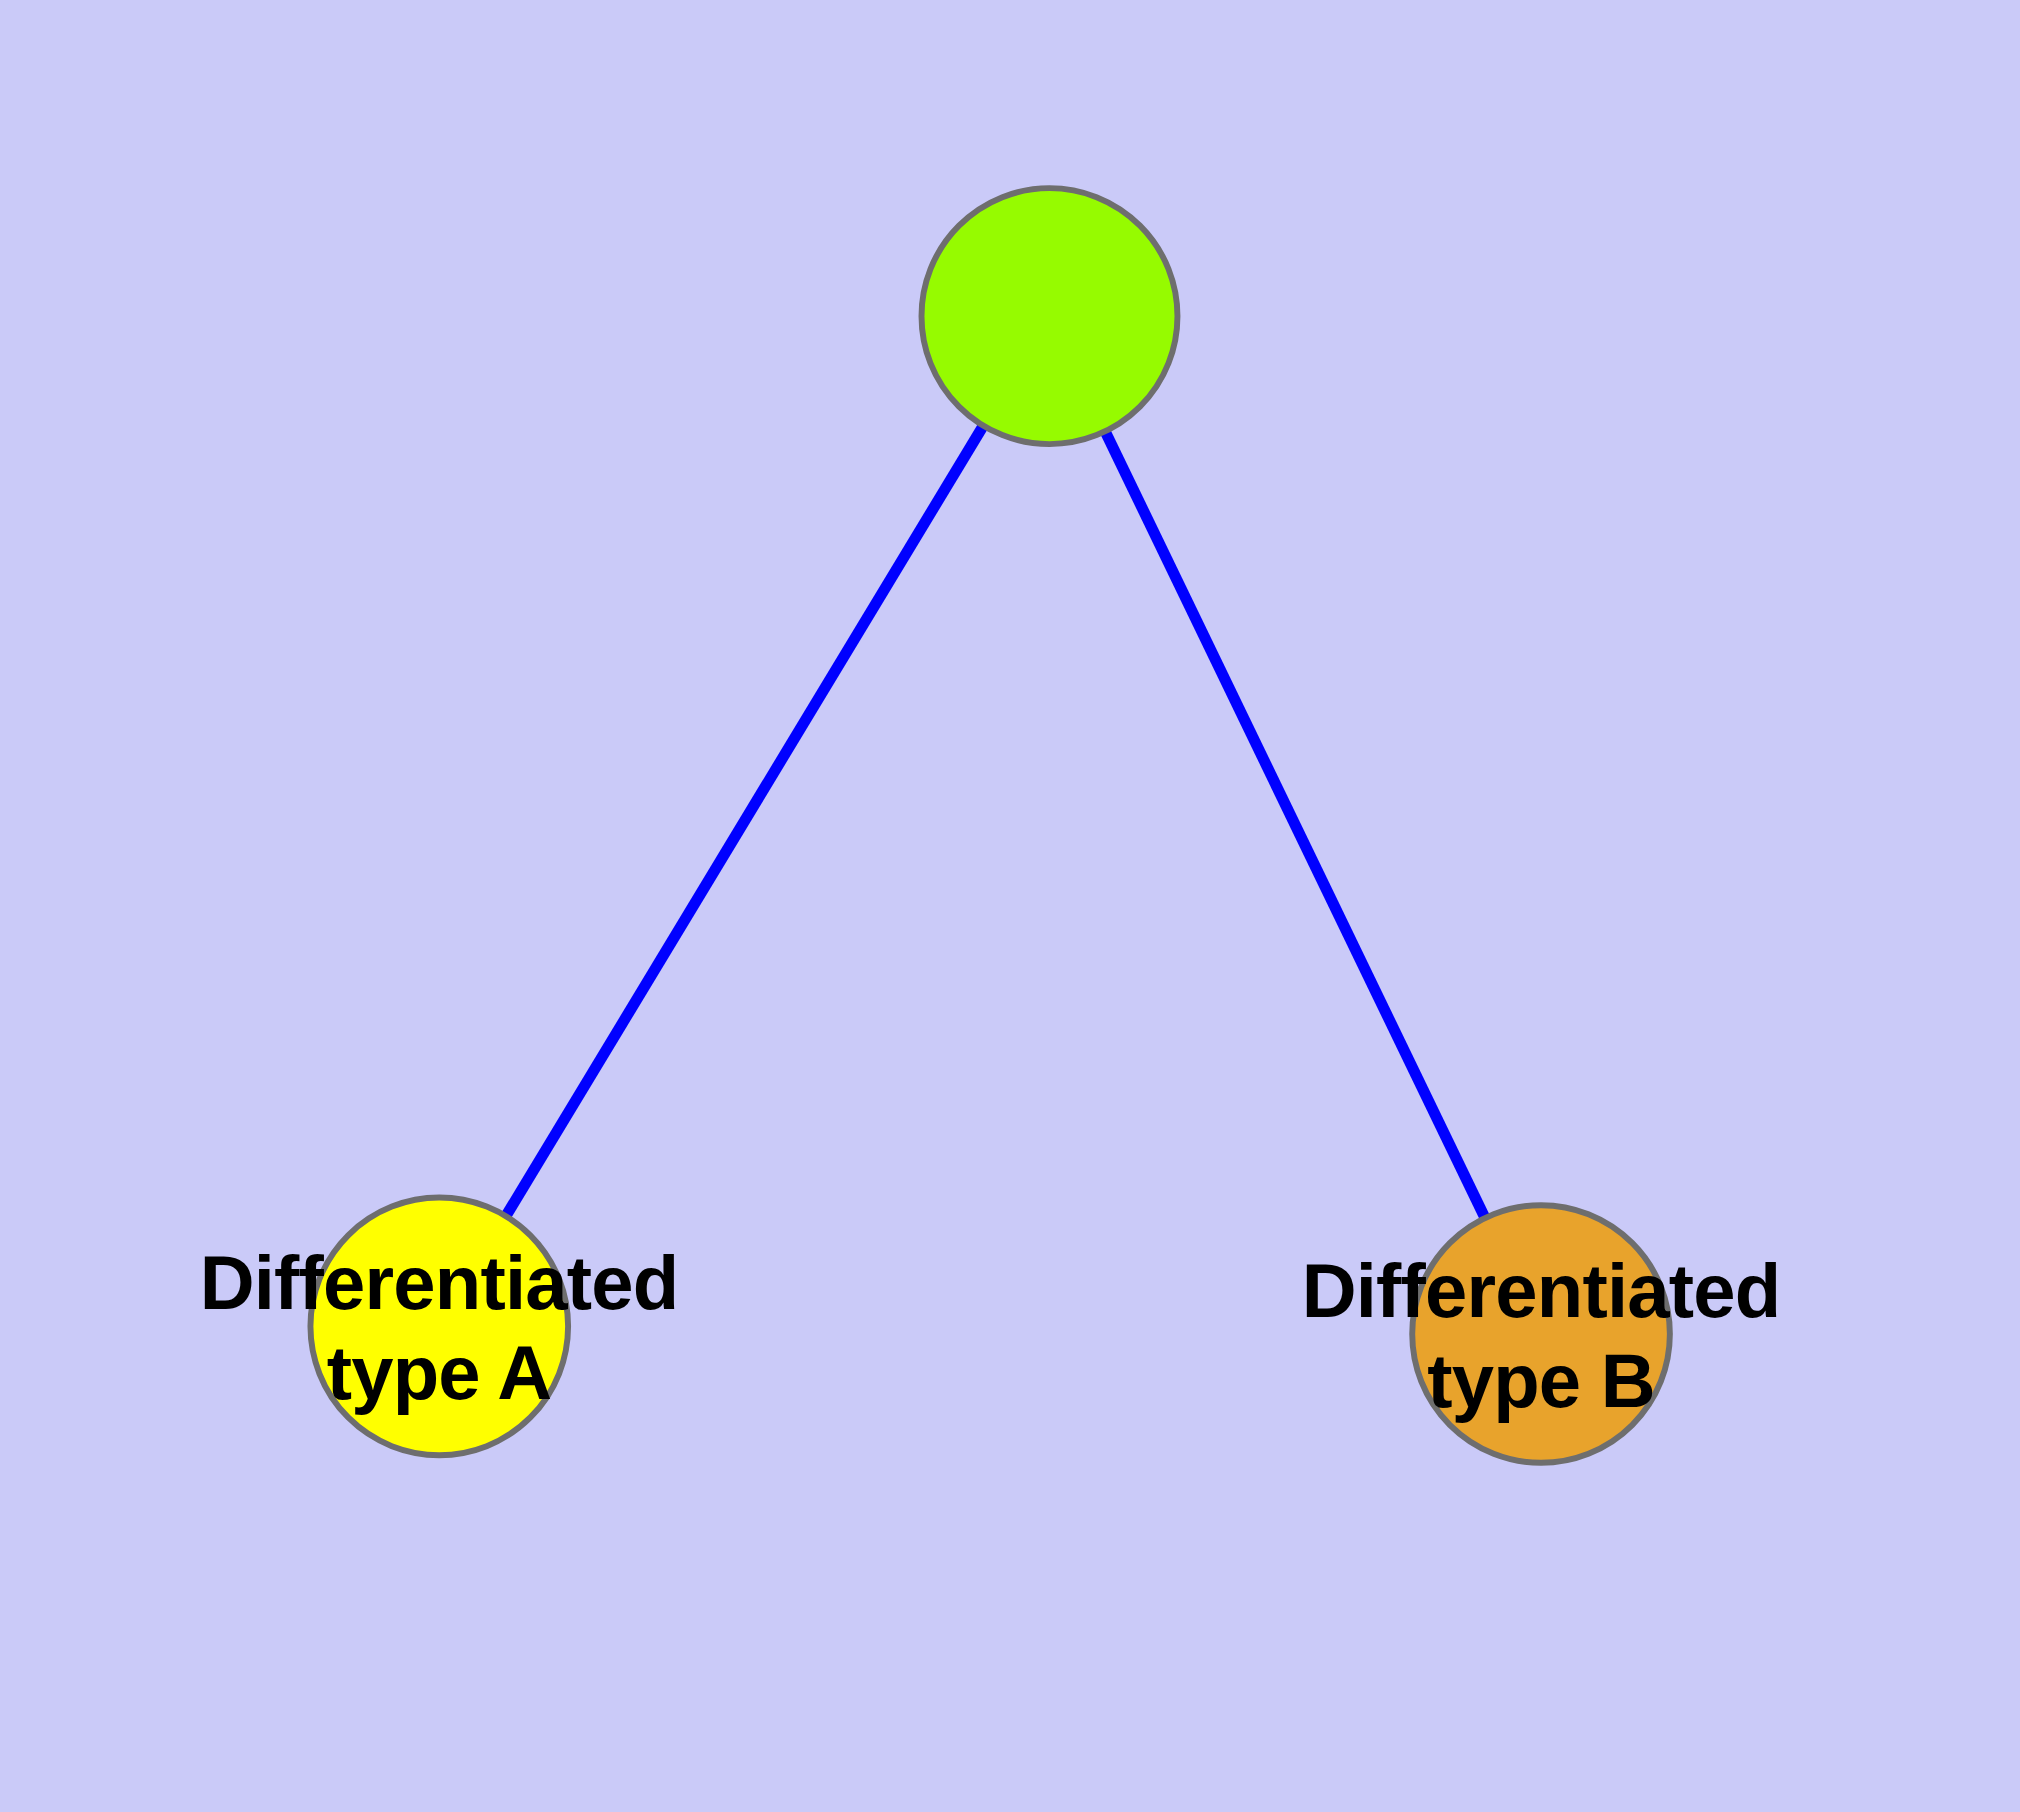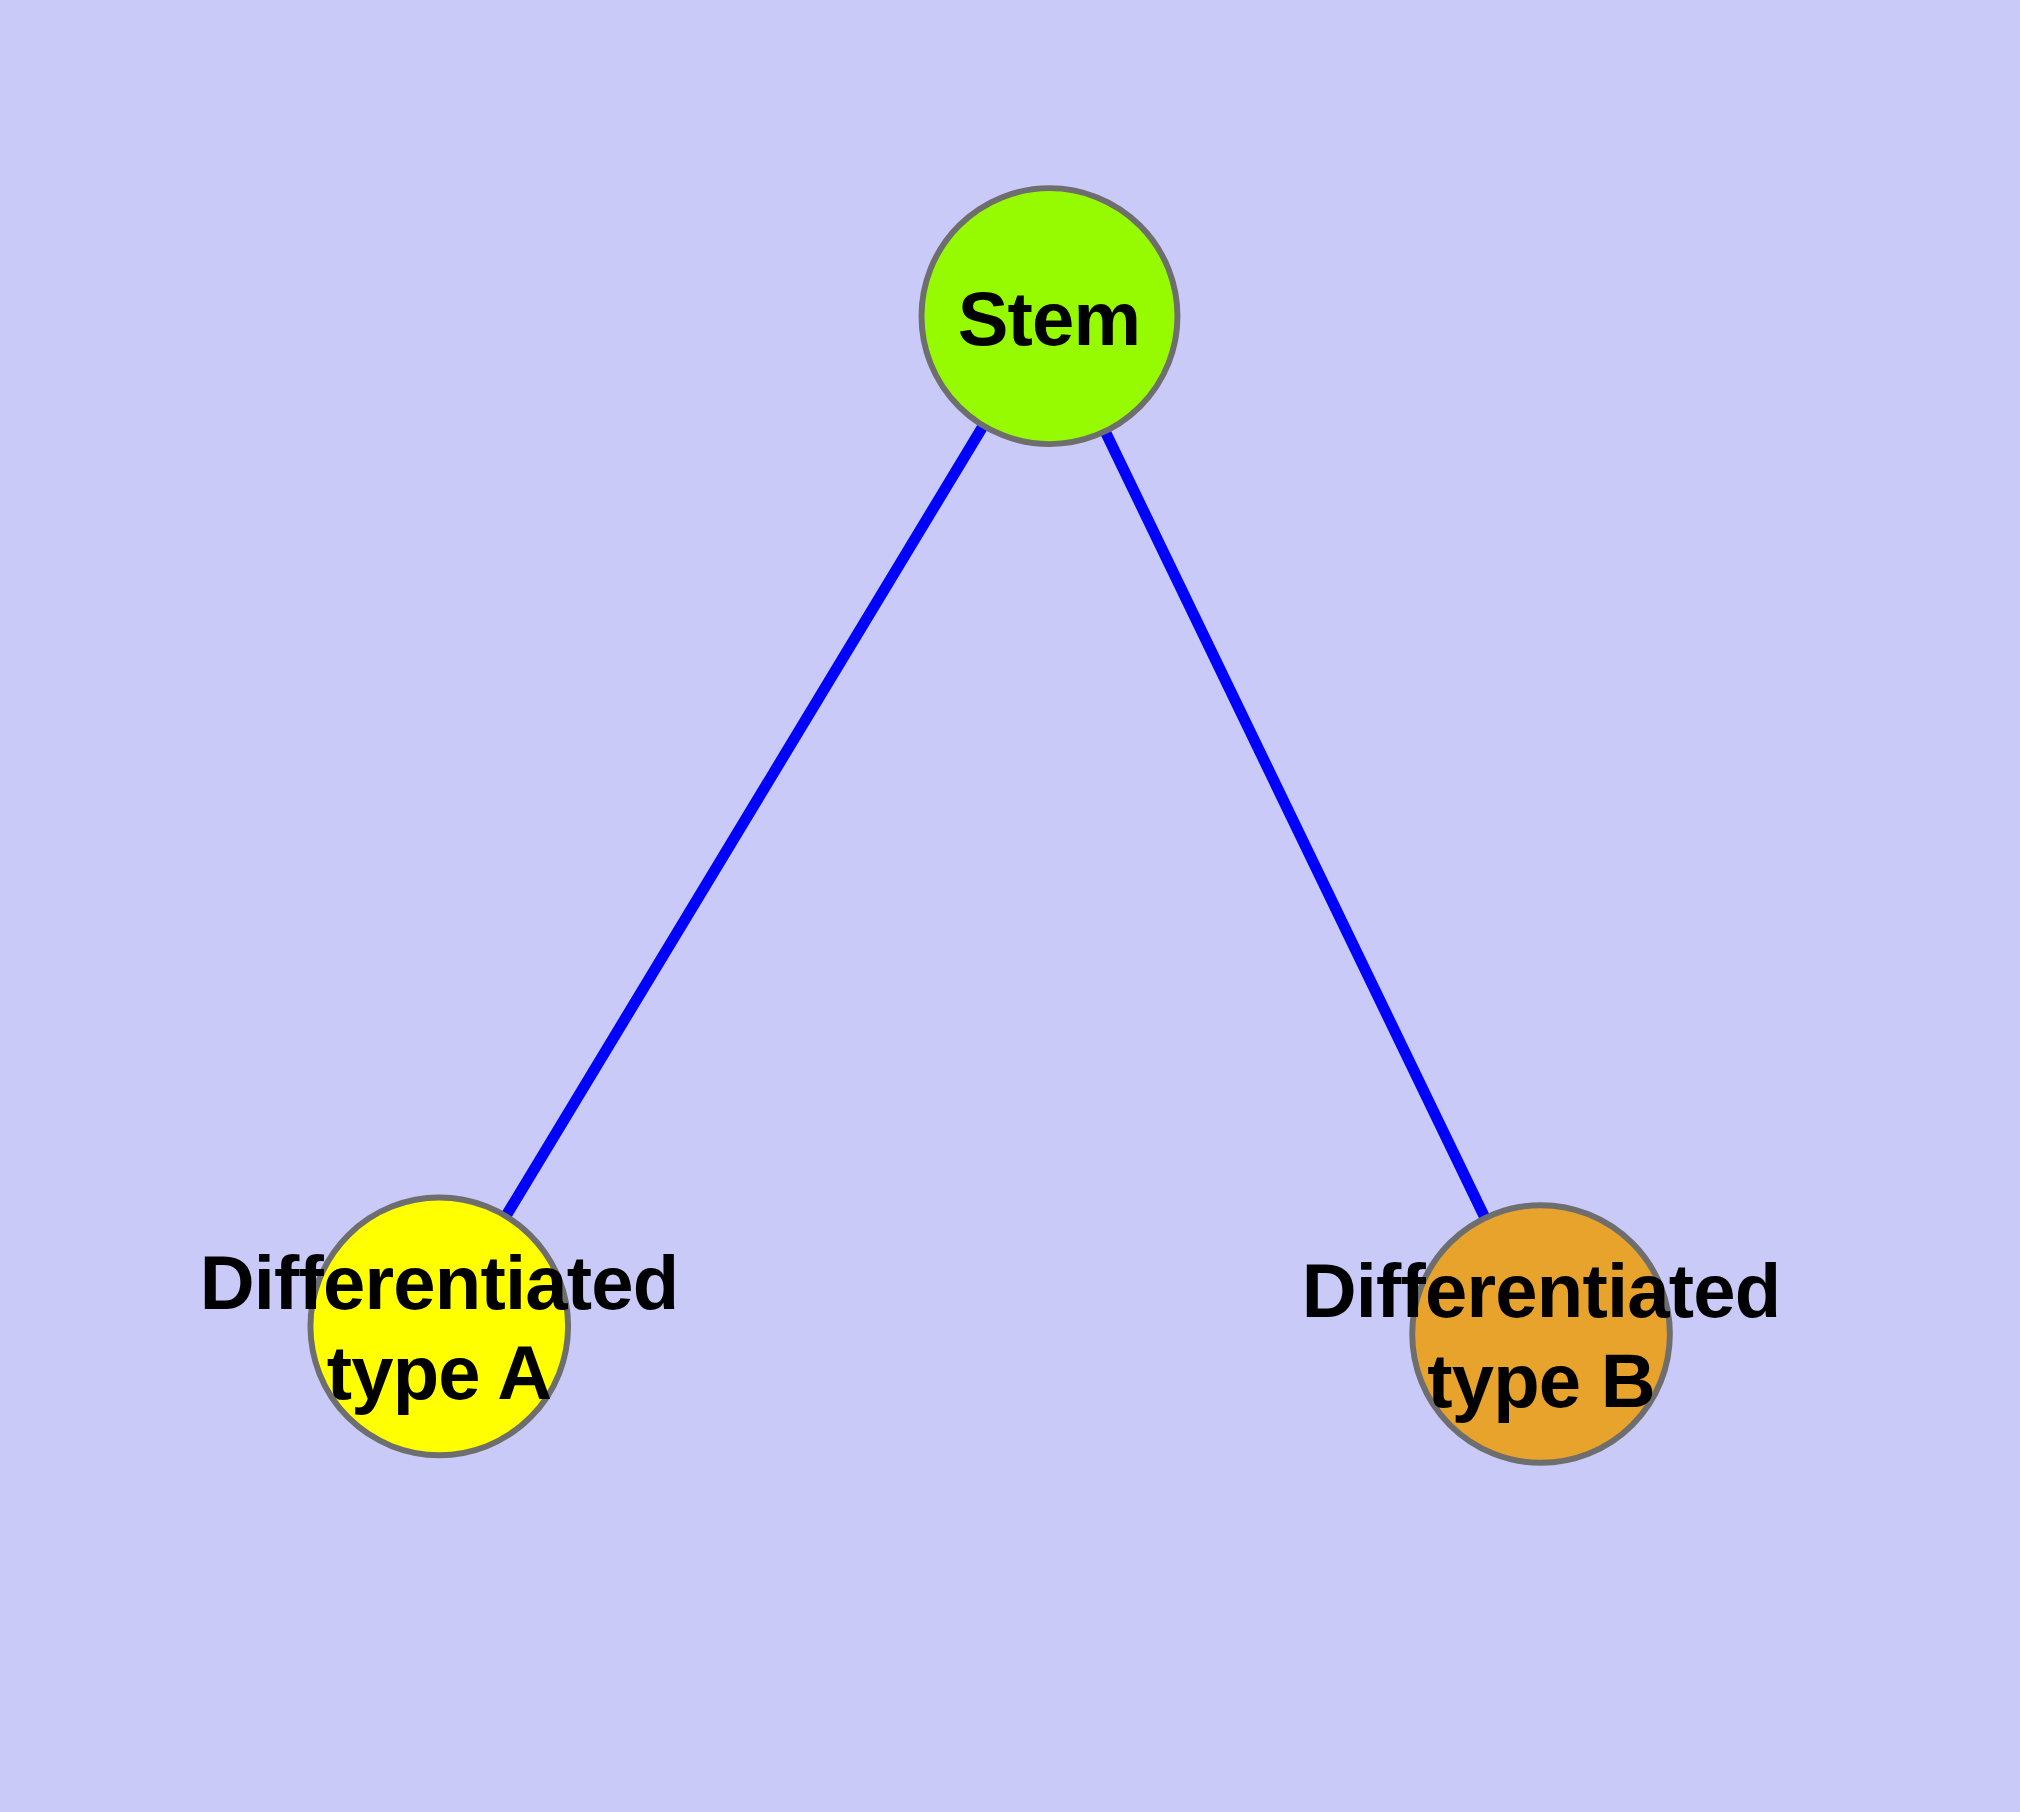--- a/index.html
+++ b/index.html
@@ -52,21 +52,20 @@
 
   <svg class="graph-svg" viewBox="0 0 2384 2138" xmlns="http://www.w3.org/2000/svg">
     <line class="edge" x1="1238" y1="373" x2="518" y2="1565" stroke="#0000FF"></line>
     <line class="edge" x1="1238" y1="373" x2="1818" y2="1574" stroke="#0000FF"></line>
 
     <circle class="node-circle" cx="1238" cy="373" r="151" fill="#96FB00"></circle>
     <circle class="node-circle" cx="518" cy="1565" r="152" fill="#FFFF00"></circle>
     <circle class="node-circle" cx="1818" cy="1574" r="152" fill="#E8A32C"></circle>
   </svg>
 
-  <div class="node-label" style="left: 1049px; top: 319px;">Stem</div>
 
   <div class="node-label" style="left: 439px; top: 1328px;">Differentiated
 type A</div>
 
   <div class="node-label" style="left: 1541px; top: 1336px;">Differentiated
 type B</div>
 
 </div>
 
 

